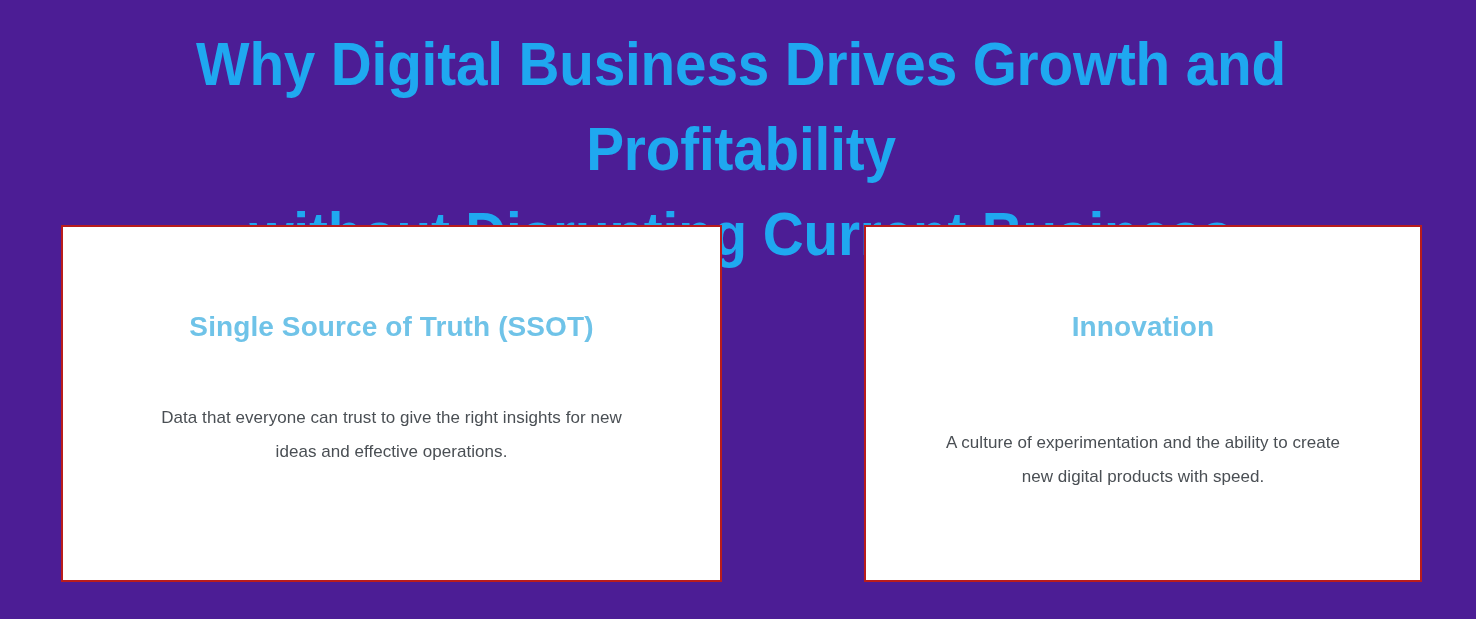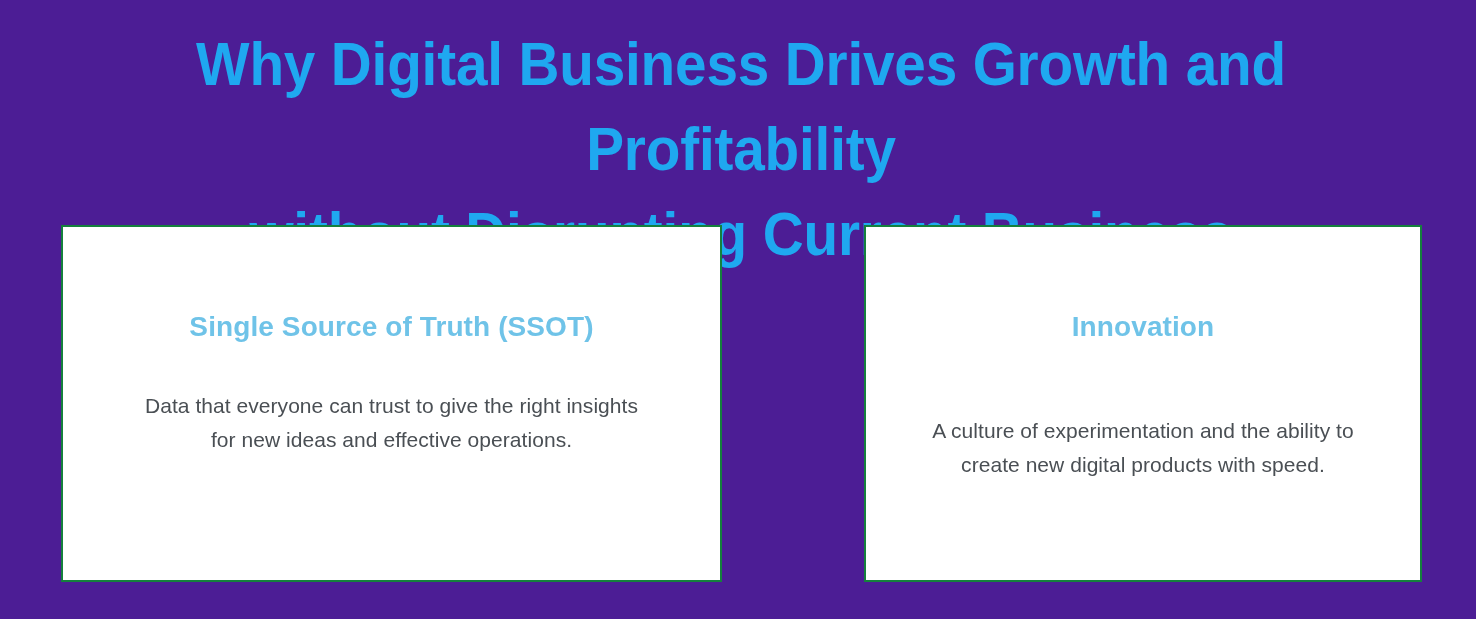--- a/index.html
+++ b/index.html
@@ -53,21 +53,21 @@
     height: 357px;
     display: flex;
     justify-content: space-between;
     align-items: stretch;
   }
 
   .card {
     box-sizing: border-box;
     width: 661px;
     height: 357px;
-    border: 2px solid #15803d;
+    border: 2px solid #b91c1c;
     border-radius: 0;
     background: #ffffff;
     display: block;
     position: relative;
     padding: 0 22px;
   }
 
   .card:nth-child(2) {
     width: 558px;
   }
@@ -81,30 +81,30 @@
     text-align: center;
     color: #6FC3E8;
     font-family: "Liberation Sans", "DejaVu Sans", sans-serif;
     font-weight: 700;
     font-size: 28px;
     line-height: 34px;
     letter-spacing: 0.1px;
   }
 
   .card-body {
-    margin: 4px;
+    margin: 16px;
     position: absolute;
     left: 70px;
     right: 70px;
     top: 158px;
     text-align: center;
     color: #4A4F54;
     font-family: "Liberation Sans", "DejaVu Sans", sans-serif;
     font-weight: 400;
-    font-size: 21px;
+    font-size: 17px;
     line-height: 34px;
     letter-spacing: 0.05px;
   }
 
   .card:nth-child(2) .card-body {
     top: 183px;
     left: 60px;
     right: 60px;
   }
 </style>

